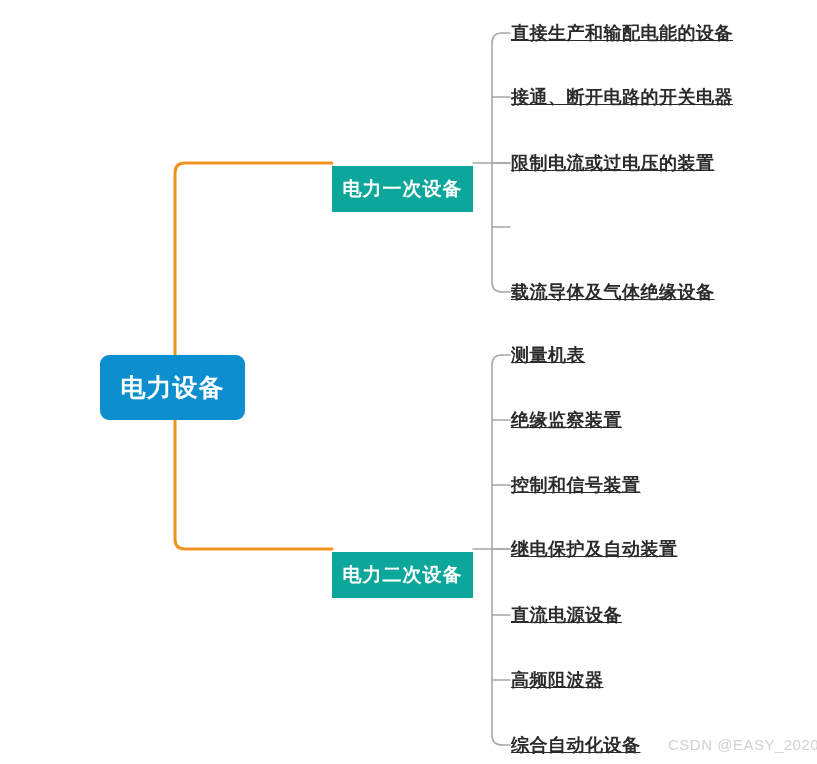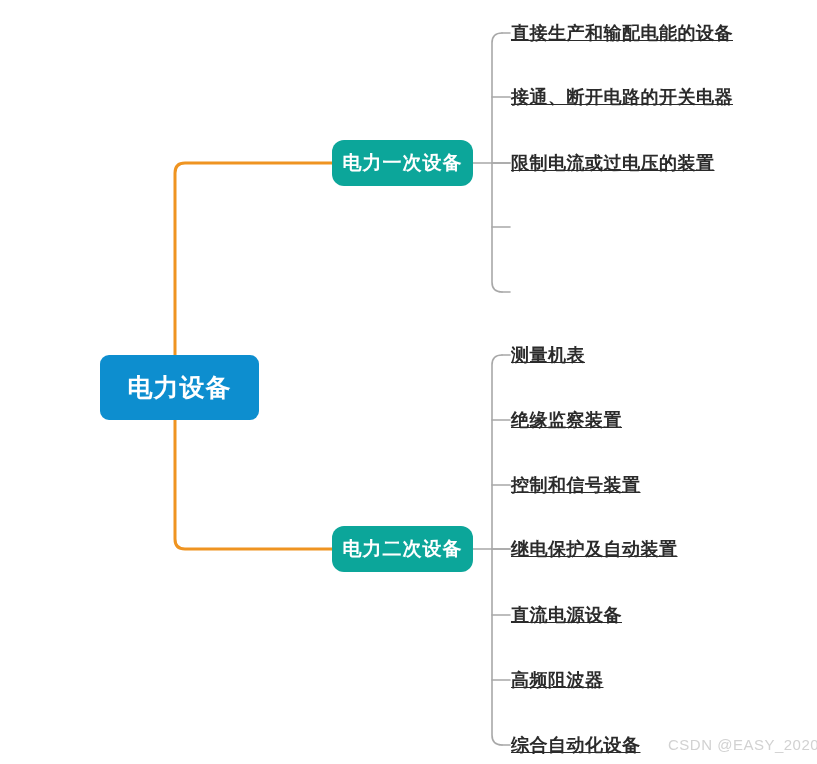--- a/index.html
+++ b/index.html
@@ -34,34 +34,35 @@
     justify-content: center;
     box-sizing: border-box;
     color: #ffffff;
     font-weight: bold;
     letter-spacing: 1px;
     white-space: nowrap;
   }
   .node-root {
     left: 100px;
     top: 355px;
-    width: 159px;
+    width: 145px;
     height: 65px;
     background: #0d8ecf;
     border-radius: 9px;
     font-size: 25px;
     z-index: 3;
   }
   .node-branch {
     width: 141px;
     height: 46px;
     background: #0ca69a;
-    border-radius: 12px;
+    border-radius: 0;
     font-size: 19px;
     z-index: 3;
+    margin-top: 26px;
   }
   .node-branch-1 { left: 332px; top: 140px; }
   .node-branch-2 { left: 332px; top: 526px; }
 
   
   .leaf {
     position: absolute;
     left: 511px;
     transform: translateY(-50%);
     font-size: 18px;
@@ -125,20 +126,21 @@
   <div class="node node-branch node-branch-1">
     <span>电力一次设备</span>
   </div>
   <div class="node node-branch node-branch-2">
     <span>电力二次设备</span>
   </div>
 
   <div class="leaf" style="top:33px">直接生产和输配电能的设备</div>
   <div class="leaf" style="top:163px">限制电流或过电压的装置</div>
   <div class="leaf" style="top:97px">接通、断开电路的开关电器</div>
+  <div class="leaf" style="top:292px">载流导体及气体绝缘设备</div>
 
   <div class="leaf" style="top:355px">测量机表</div>
   <div class="leaf" style="top:485px">控制和信号装置</div>
   <div class="leaf" style="top:420px">绝缘监察装置</div>
   <div class="leaf" style="top:549px">继电保护及自动装置</div>
   <div class="leaf" style="top:615px">直流电源设备</div>
   <div class="leaf" style="top:680px">高频阻波器</div>
   <div class="leaf" style="top:745px">综合自动化设备</div>
 
   <div class="watermark">CSDN @EASY_2020</div>

